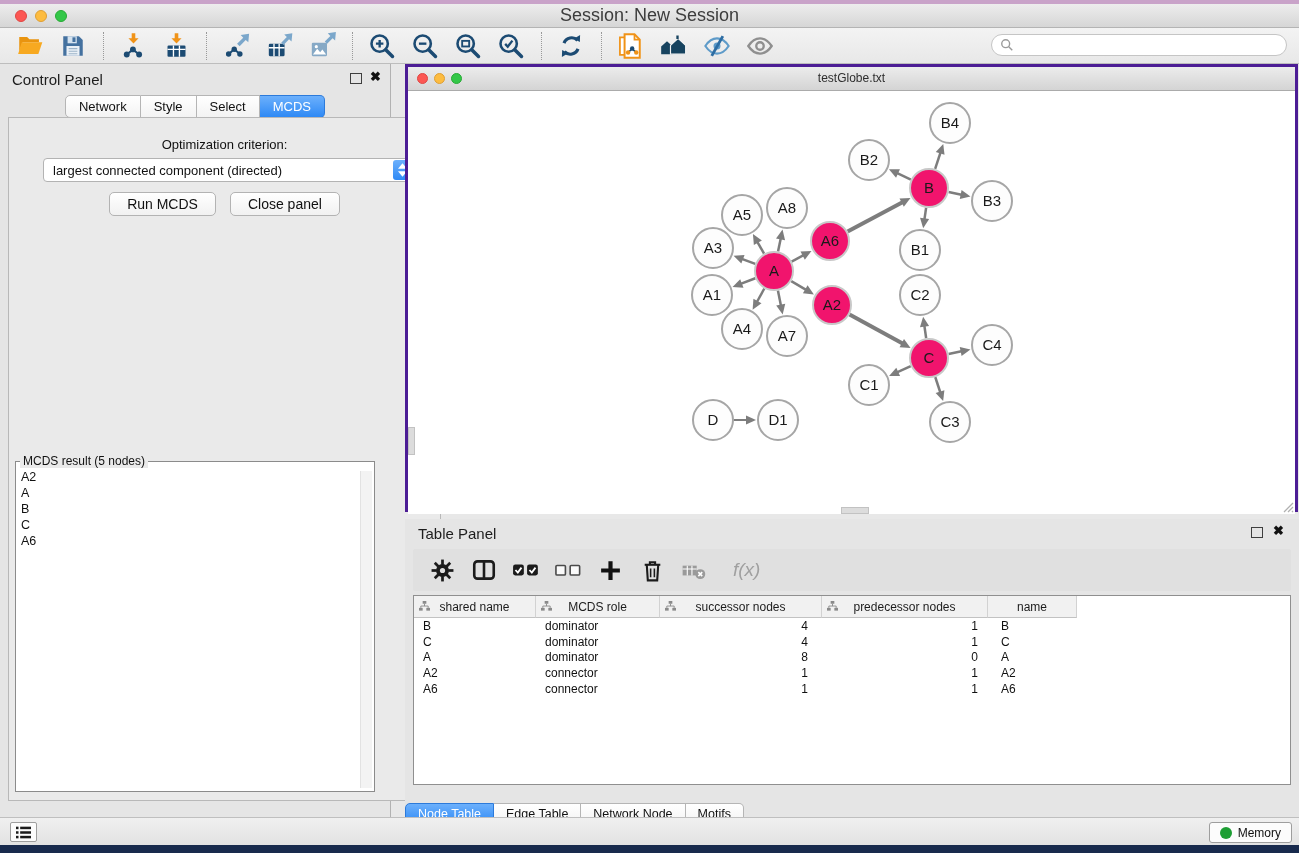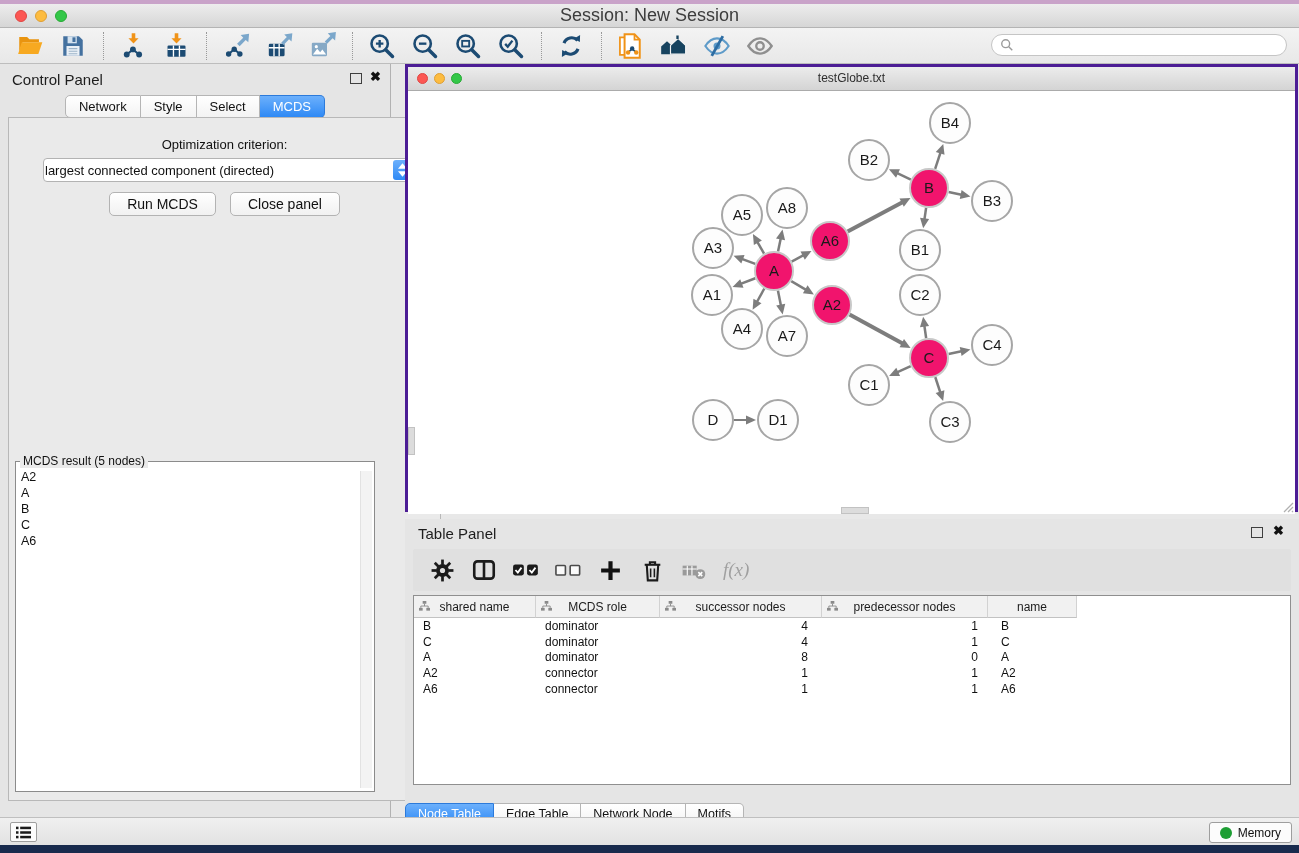--- a/index.html
+++ b/index.html
@@ -39,21 +39,21 @@
   .tab{padding:3px 13px;font-size:13px;background:linear-gradient(#ffffff,#f3f3f3);
     border:1px solid #b5b5b5;border-left:none;color:#111;cursor:default}
   .tab:first-child{border-left:1px solid #b5b5b5;border-radius:5px 0 0 5px}
   .tab:last-child{border-radius:0 5px 5px 0}
   .tab.sel{background:linear-gradient(#6cb0fc,#2e89f5);color:#fff;border-color:#2c7ada}
   .cp-body{position:absolute;left:8px;top:53px;width:433px;height:684px;background:#eaeaea;
     border:1px solid #b8b8b8;box-sizing:border-box}
   .opt-label{position:absolute;left:0;top:19px;width:100%;text-align:center;font-size:13px;color:#111}
   .opt-select{position:absolute;left:34px;right:26px;top:40px;height:24px;background:#fff;
     border:1px solid #b3b3b3;border-radius:4px;box-sizing:border-box;display:flex;align-items:center}
-  .opt-select .val{flex:1;font-size:13px;color:#111;padding-left:1px;white-space:nowrap}
+  .opt-select .val{flex:1;font-size:13px;color:#111;padding-left:9px;white-space:nowrap}
   .opt-stepper{width:19px;height:20px;margin:1px;border-radius:3px;
     background:linear-gradient(#6cb0fc,#2e89f5);display:flex;flex-direction:column;
     align-items:center;justify-content:center;gap:2px;flex:none}
   .cp-buttons{position:absolute;left:0;top:74px;width:100%;display:flex;justify-content:center;gap:14px}
   .btn{padding:3px 17px;font-size:14px;background:linear-gradient(#ffffff,#f1f1f1);
     border:1px solid #b3b3b3;border-radius:5px;color:#111}
   .mcds-fieldset{position:absolute;left:6px;top:336px;width:360px;height:338px;margin:0;
     background:#fff;border:1px solid #8b8b8b;box-sizing:border-box;padding:1px 2px}
   .mcds-fieldset legend{font-size:12px;color:#111;background:#eaeaea;padding:0 3px;margin-left:2px}
   .mcds-list{font-size:12.5px;color:#111;line-height:16px;padding-left:3px}
@@ -70,21 +70,21 @@
   .nw-canvas{position:relative;width:100%;height:423px;background:#fff}
   .nub-left{position:absolute;left:0;top:336px;width:5px;height:26px;background:#dcdcdc;border:1px solid #c2c2c2}
   .nub-bottom{position:absolute;left:433px;bottom:0;width:26px;height:5px;background:#dcdcdc;border:1px solid #c2c2c2}
   .resize-grip{position:absolute;right:1px;bottom:1px}
 
   
   .table-panel{position:absolute;left:405px;top:519px;width:894px;height:298px;background:#e5e5e5}
   .tp-toolbar{position:absolute;left:8px;right:8px;top:30px;height:42px;background:#e0e0e0;
     border-radius:2px;display:flex;align-items:center;padding-left:14px;box-sizing:border-box}
   .tpi{width:30px;height:30px;display:flex;align-items:center;justify-content:center;margin-right:12px;flex:none}
-  .fx{font-family:Liberation Serif, serif;font-style:italic;font-size:19px;color:#a0a0a0;margin-left:2px}
+  .fx{font-family:Liberation Sans, sans-serif;font-style:italic;font-size:19px;color:#a0a0a0;margin-left:12px}
   .tbl-wrap{position:absolute;left:8px;right:8px;top:76px;height:190px;background:#fff;
     border:1px solid #8f8f8f;box-sizing:border-box;overflow:hidden}
   .tbl-head{display:flex;height:22px}
   .th{position:relative;display:flex;align-items:center;justify-content:center;box-sizing:border-box;
     background:#f1f1f1;border-right:1px solid #d2d2d2;border-bottom:1px solid #c2c2c2;
     font-size:12px;color:#1c1c1c}
   .th .hicon{position:absolute;left:5px;top:5px}
   .tbl-row{display:flex;height:15.8px;align-items:center}
   .td{box-sizing:border-box;font-size:12px;color:#111;white-space:nowrap;overflow:hidden}
   .c0{width:122px}.c1{width:124px}.c2{width:162px}.c3{width:166px}.c4{width:89px}

